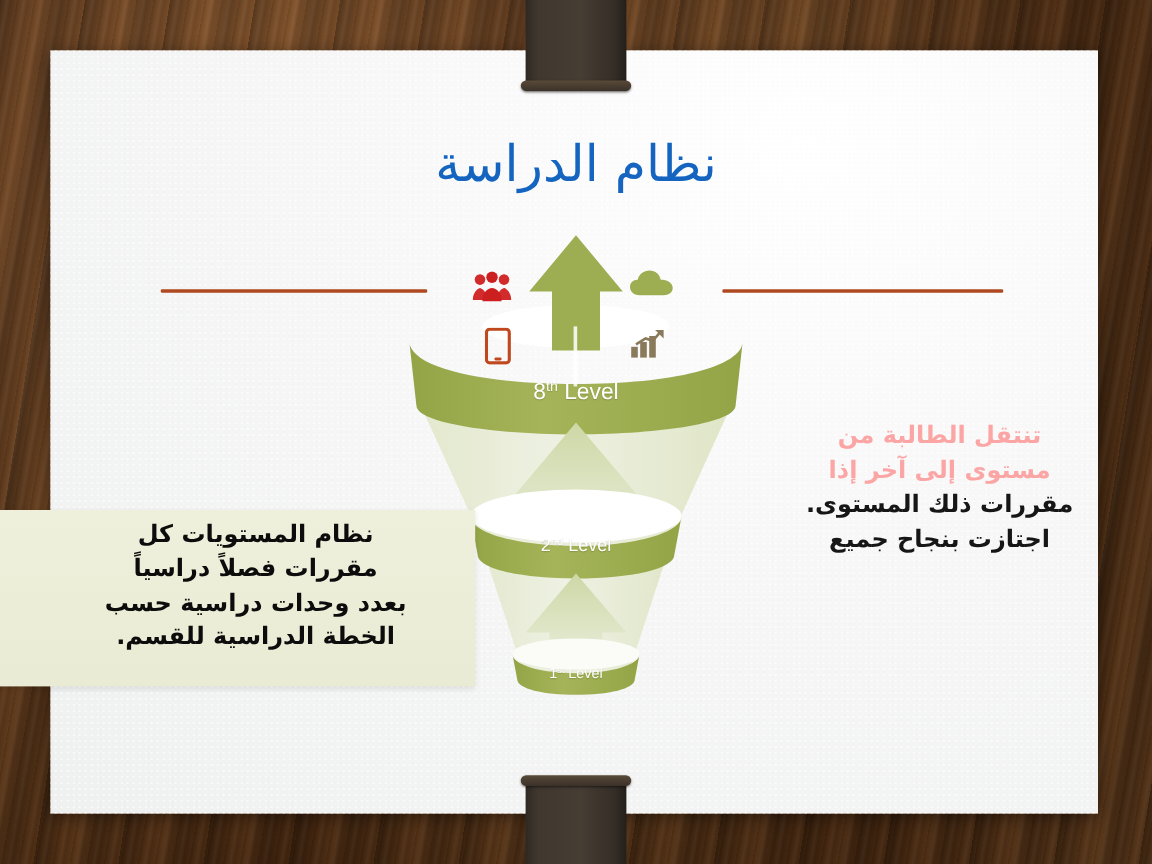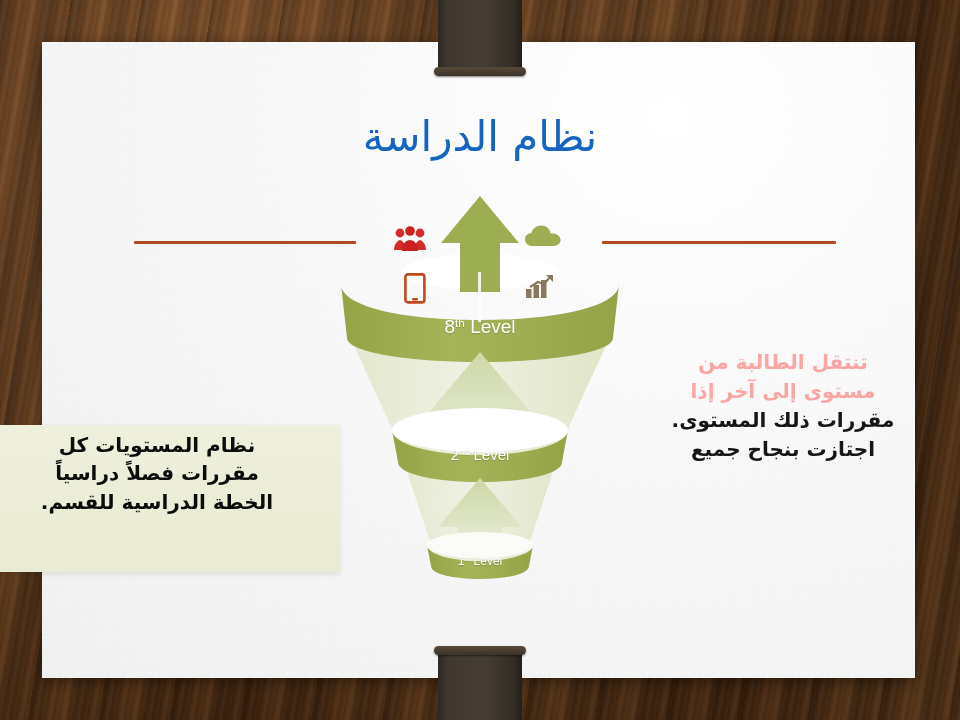--- a/index.html
+++ b/index.html
@@ -100,21 +100,21 @@
   #right-text{
     position:absolute;right:52px;top:348px;width:250px;z-index:6;
     direction:rtl;text-align:center;line-height:1.45;
     font-size:20px;font-weight:bold;
   }
   #right-text .blue{color:#fca5a5;display:block;}
   #right-text .dark{color:#161616;display:block;}
 
   
   #callout{
-    position:absolute;left:0;top:425px;width:340px;height:147px;z-index:6;
+    position:absolute;left:0;top:425px;width:396px;height:147px;z-index:6;
     background:linear-gradient(180deg,#eef0dc 0%,#ecedd7 60%,#e9ebd4 100%);
     box-shadow:0 2px 5px rgba(0,0,0,.10);
   }
   #callout-text{
     position:absolute;right:18px;top:6px;width:330px;
     direction:rtl;text-align:center;line-height:1.42;
     font-size:20px;font-weight:bold;color:#0c0c0c;
   }
 </style>
 </head>
@@ -235,15 +235,16 @@
   <span class="blue">تنتقل الطالبة من</span>
   <span class="blue">مستوى إلى آخر إذا</span>
   <span class="dark">مقررات ذلك المستوى.</span>
   <span class="dark">اجتازت بنجاح جميع</span>
 </div>
 
 <div id="callout">
   <div id="callout-text">
     <div>نظام المستويات كل</div>
     <div>مقررات فصلاً دراسياً</div>
+    <div>بعدد وحدات دراسية حسب</div>
     <div>الخطة الدراسية للقسم.</div>
   </div>
 </div>
 
 </body></html>

